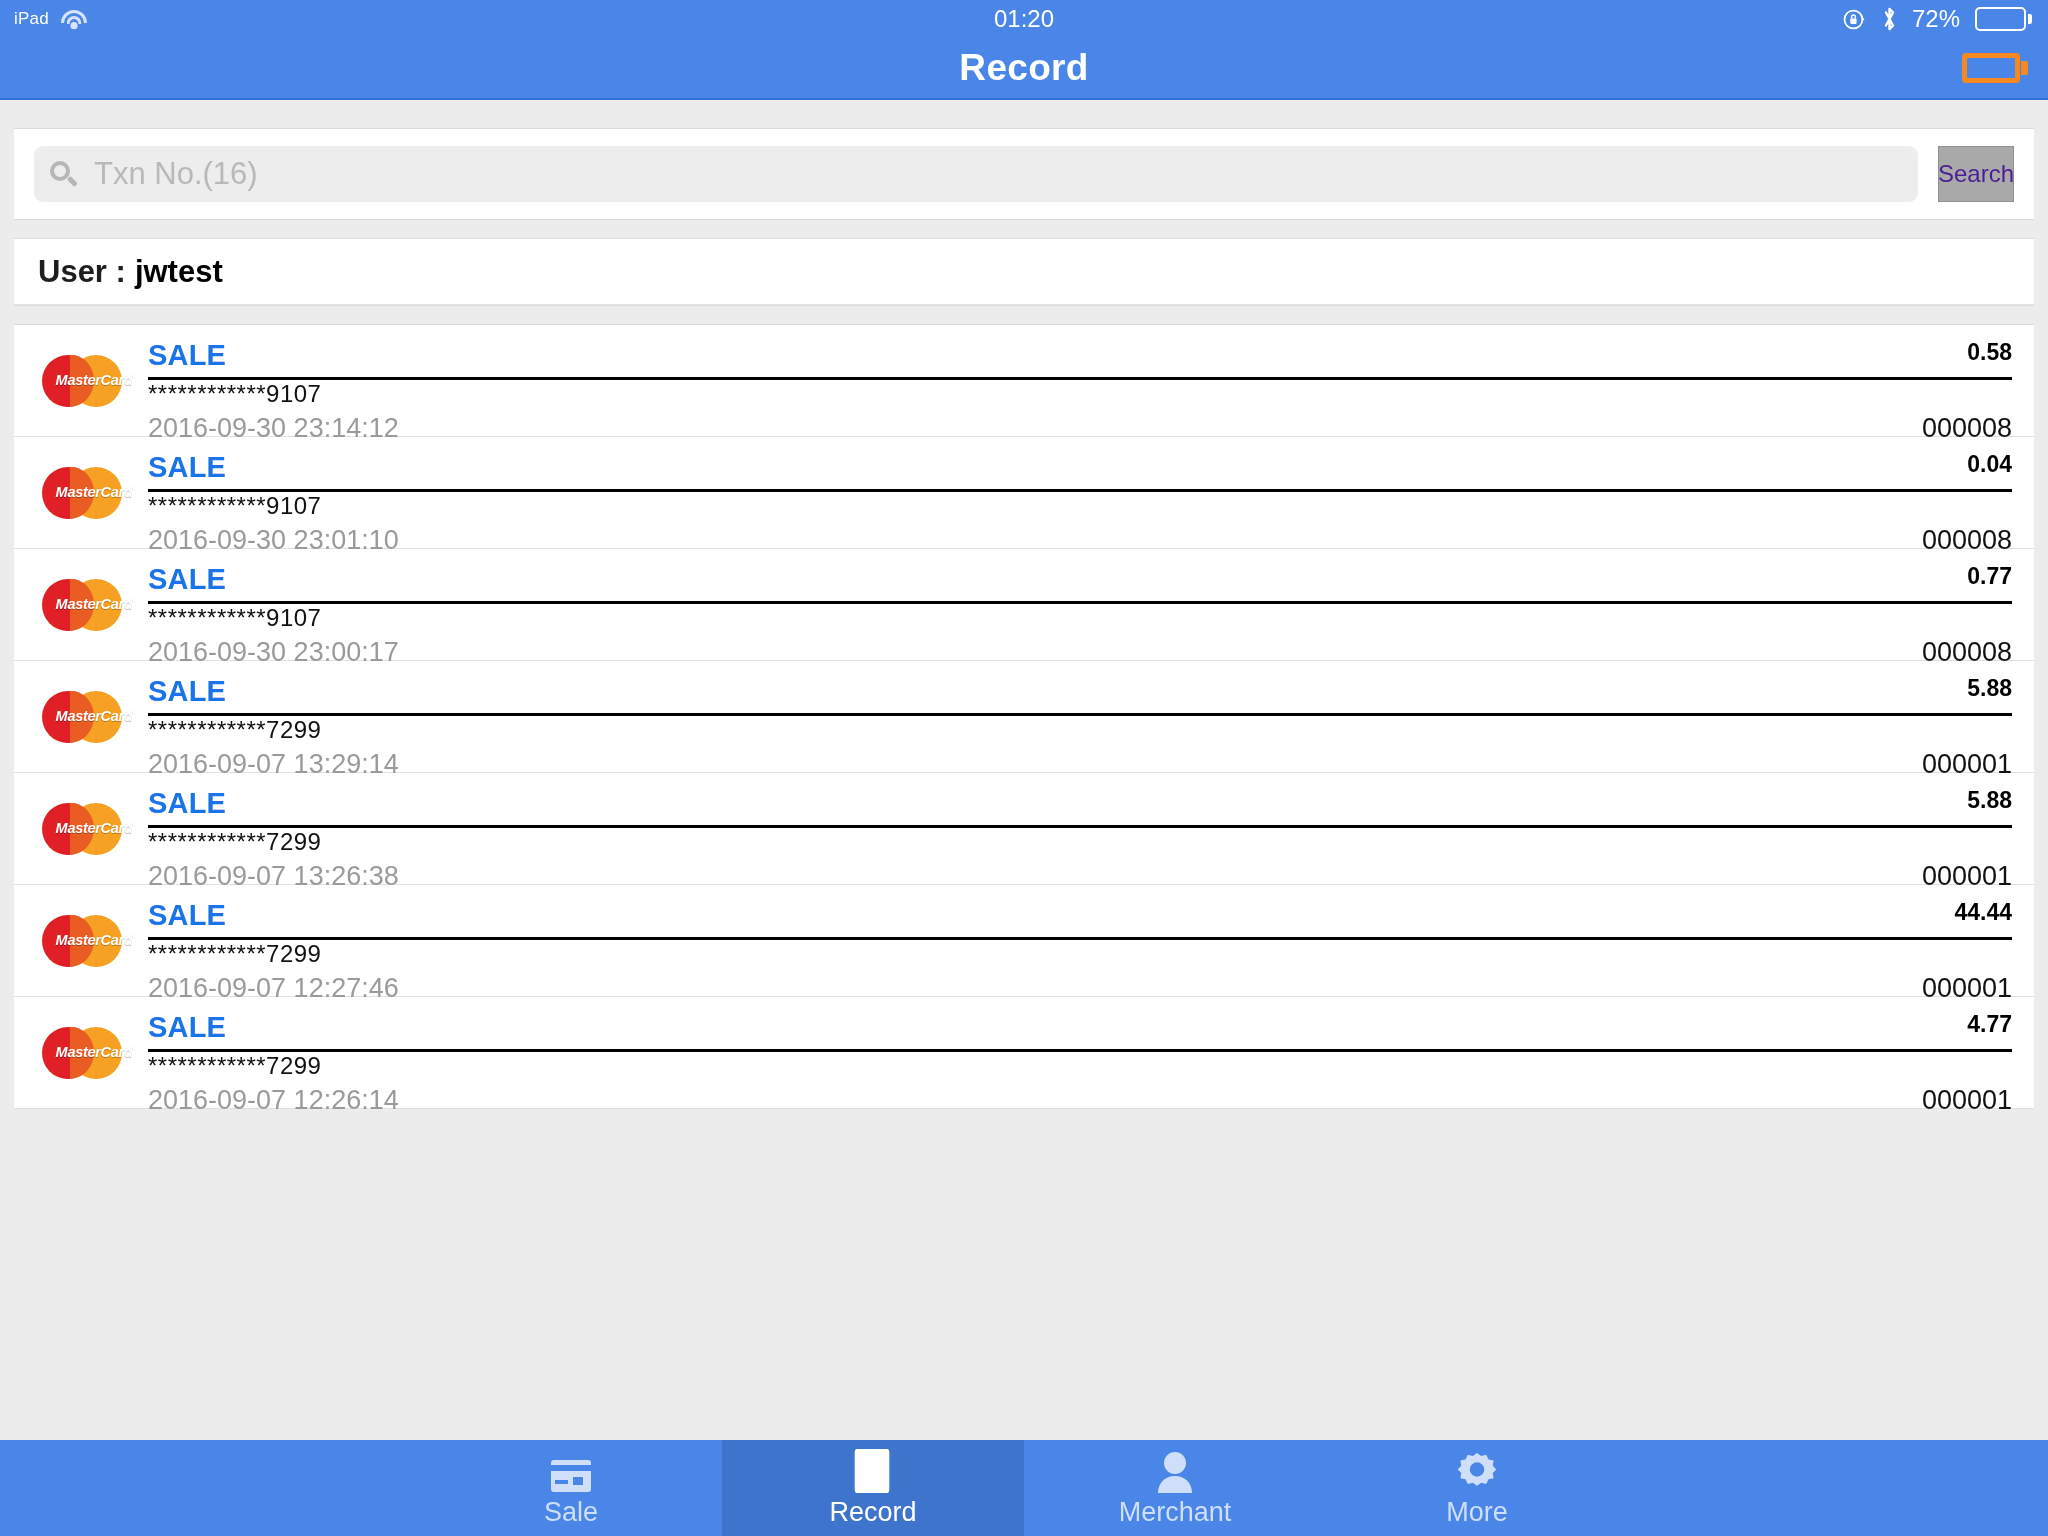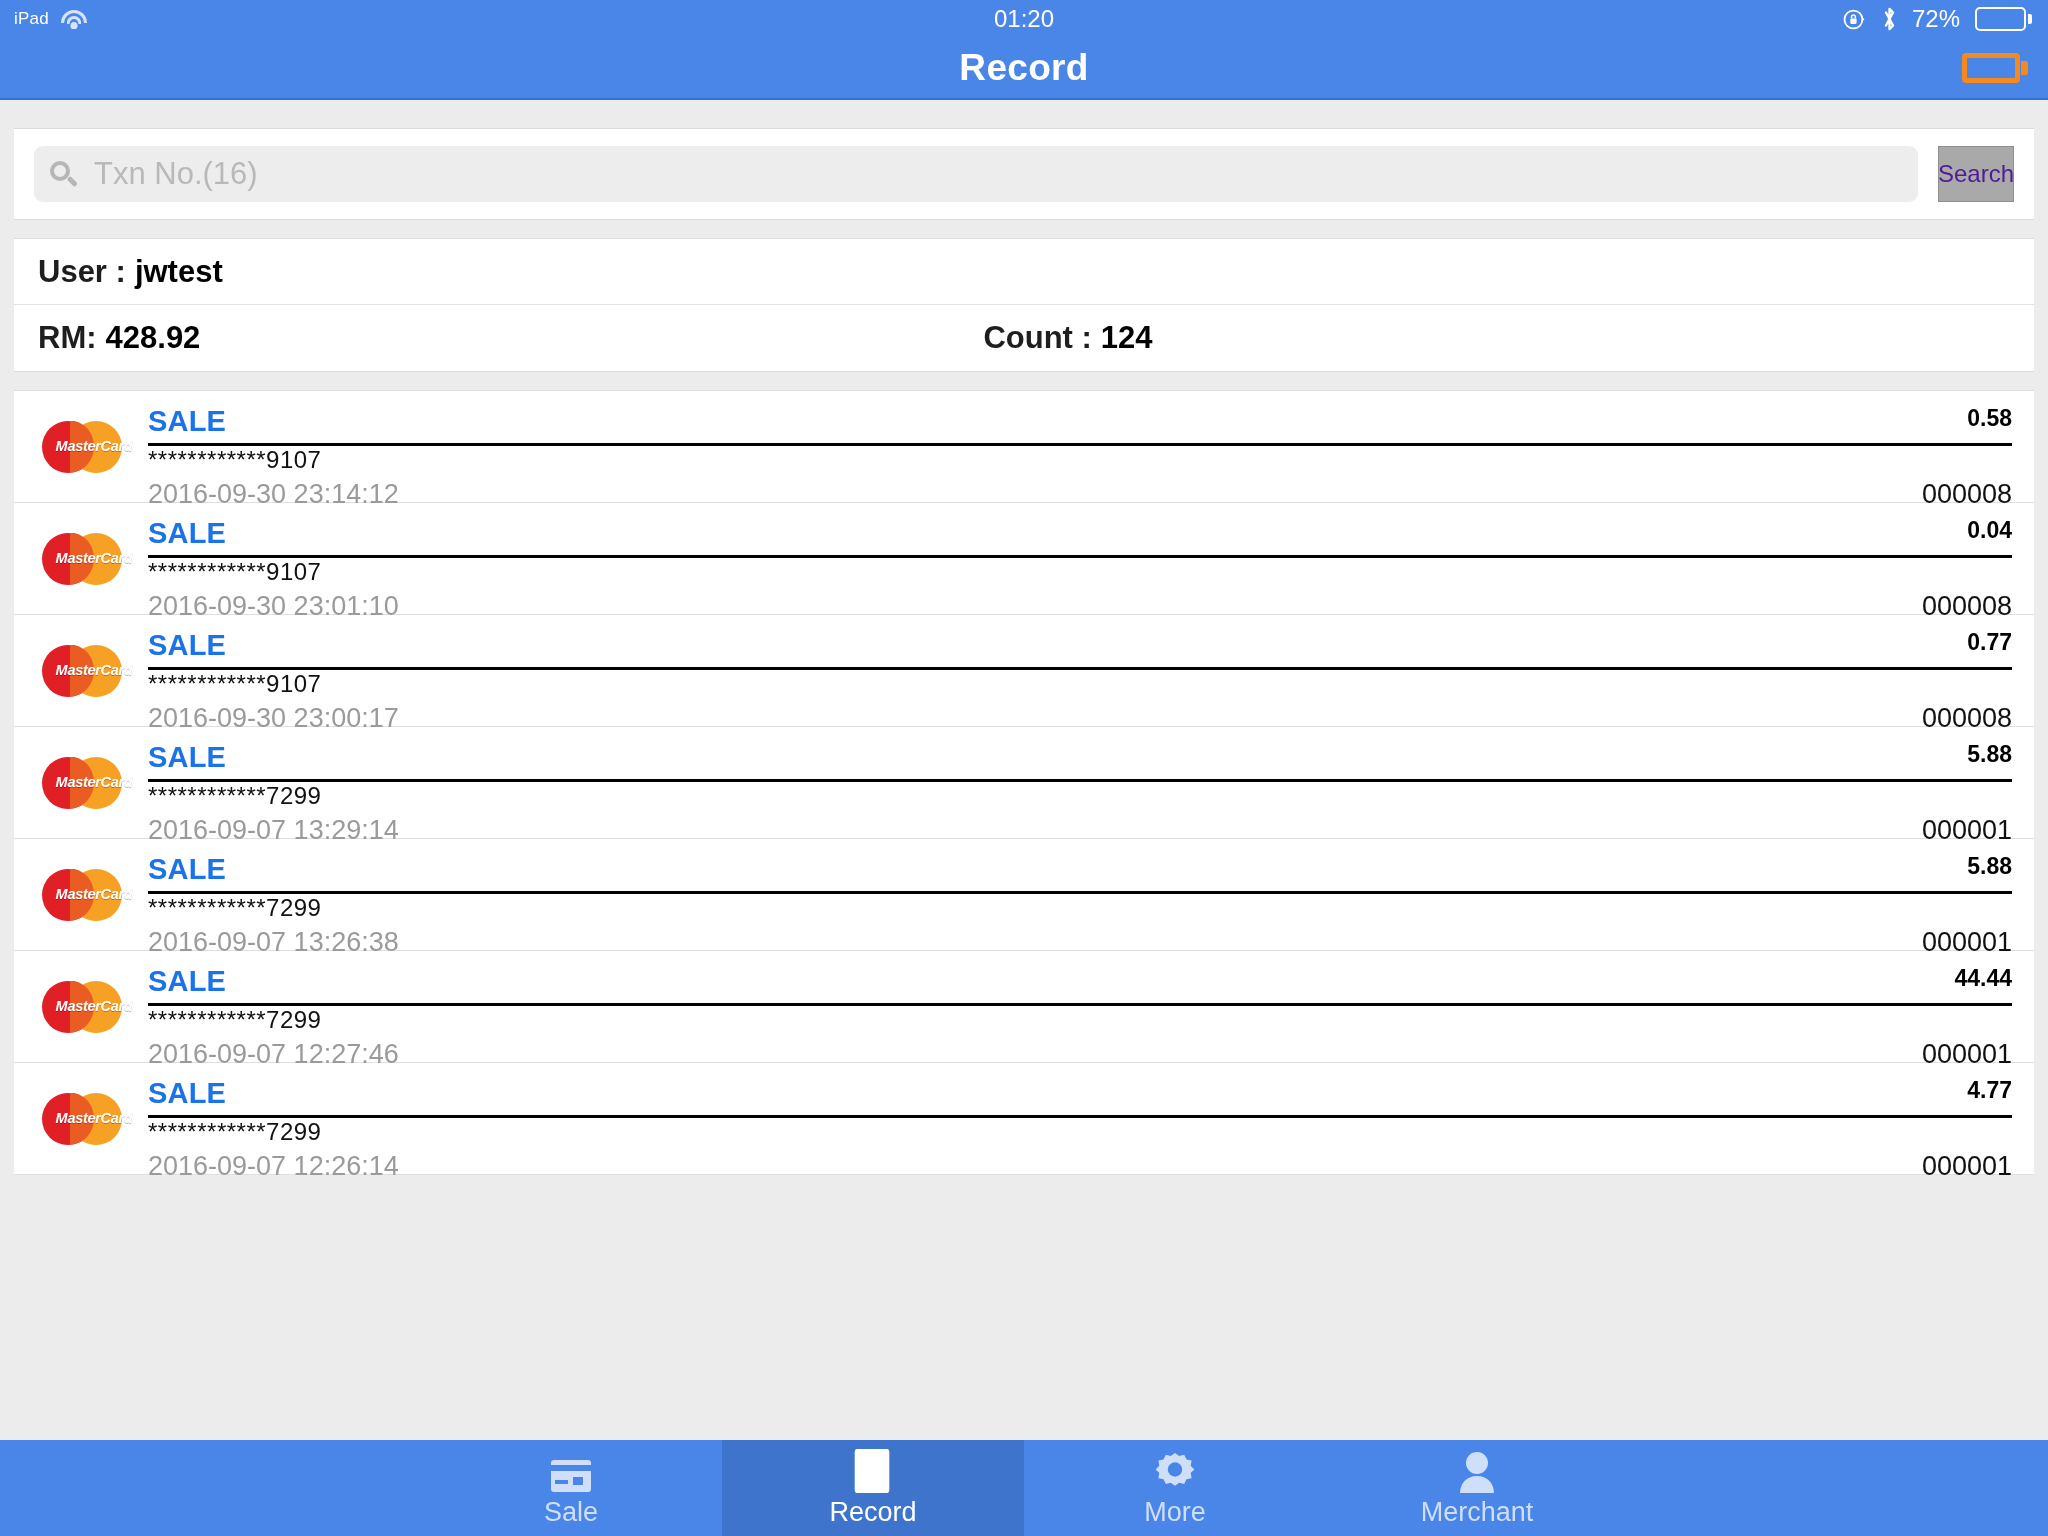--- a/index.html
+++ b/index.html
@@ -250,30 +250,20 @@
       <div class="search-btn">Search</div>
     </div>
 
     <div class="card summary-card">
       <div class="sum-row first">
         <div class="sum-left">
           <span class="lbl">User :</span>
           <span class="val">jwtest</span>
         </div>
       </div>
-      <div class="sum-row second">
-        <div class="sum-left">
-          <span class="lbl">RM:</span>
-          <span class="val">428.92</span>
-        </div>
-        <div class="sum-mid">
-          <span class="lbl">Count :</span>
-          <span class="val">124</span>
-        </div>
-      </div>
     </div>
 
     <div class="txn-list" id="txn-list">
         <div class="txn-row">
           <div class="mc-logo">
             <span class="circ red"></span>
             <span class="circ yel"></span>
             <span class="overlap"></span>
             <span class="word">MasterCard</span>
           </div>
@@ -407,31 +397,31 @@
           <rect x="16" y="8" width="15" height="3" fill="#ffffff"></rect>
           <rect x="16" y="16" width="15" height="3" fill="#ffffff"></rect>
           <rect x="16" y="24" width="15" height="3" fill="#ffffff"></rect>
           <rect x="16" y="32" width="15" height="3" fill="#ffffff"></rect>
         </svg>
       </span>
       <span class="tab-label">Record</span>
     </div>
     <div class="tab">
       <span class="tab-icon">
+        <svg width="38" height="42" viewBox="0 0 38 42">
+          <circle class="ic" cx="19" cy="12" r="11"></circle>
+          <path class="ic" d="M19 25 C29 25 36 32 36 42 L2 42 C2 32 9 25 19 25 z"></path>
+        </svg>
+      </span>
+      <span class="tab-label">Merchant</span>
+    </div>
+    <div class="tab">
+      <span class="tab-icon">
         <svg width="42" height="42" viewBox="0 0 42 42">
           <path class="ic" d="M21 2 l4.2 3.1 5-1.3 2.3 4.7 5.1 1.1 -0.9 5.1 3.6 3.7 -3.6 3.7 0.9 5.1 -5.1 1.1 -2.3 4.7 -5-1.3 -4.2 3.1 -4.2-3.1 -5 1.3 -2.3-4.7 -5.1-1.1 0.9-5.1 -3.6-3.7 3.6-3.7 -0.9-5.1 5.1-1.1 2.3-4.7 5 1.3 z"></path>
           <circle cx="21" cy="18.5" r="7.2" fill="#4a86e8"></circle>
         </svg>
       </span>
       <span class="tab-label">More</span>
     </div>
-    <div class="tab">
-      <span class="tab-icon">
-        <svg width="38" height="42" viewBox="0 0 38 42">
-          <circle class="ic" cx="19" cy="12" r="11"></circle>
-          <path class="ic" d="M19 25 C29 25 36 32 36 42 L2 42 C2 32 9 25 19 25 z"></path>
-        </svg>
-      </span>
-      <span class="tab-label">Merchant</span>
-    </div>
   </div>
 
 </div>
 
 </body></html>

